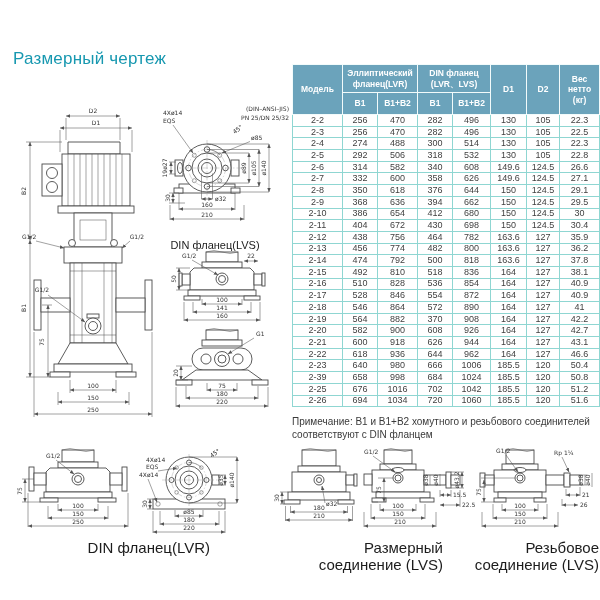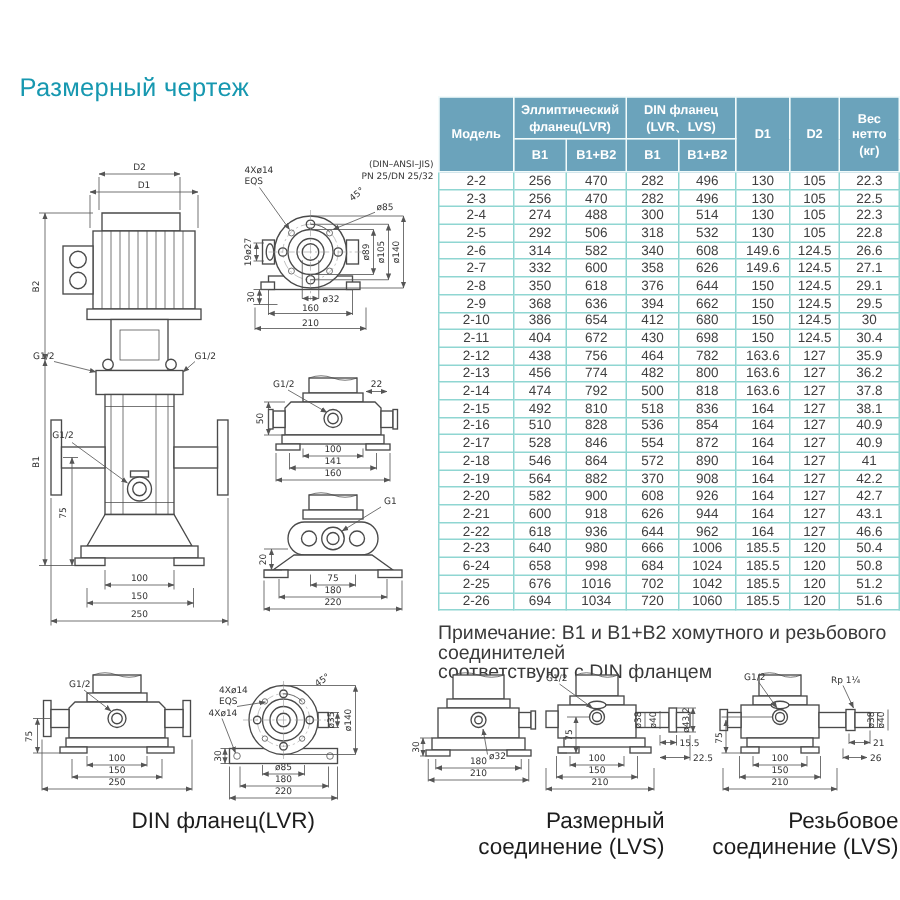--- a/index.html
+++ b/index.html
@@ -13,21 +13,21 @@
   .o{fill:#fff;stroke:#4a4a4a;stroke-width:.9}
   .on{fill:none;stroke:#4a4a4a;stroke-width:.9}
   .t{fill:none;stroke:#4a4a4a;stroke-width:.5}
   .d{fill:none;stroke:#555;stroke-width:.55}
   .cl{fill:none;stroke:#999;stroke-width:.4;stroke-dasharray:6 2 1.5 2}
   .tbl{position:absolute;left:292px;top:64px;width:307px;border-collapse:collapse;table-layout:fixed;border:1px solid #8fd6d2}
   .tbl th{background:#6ba3bb;color:#fff;font-size:8.5px;font-weight:bold;border:1px solid #f2fbfb;padding:0 1px;line-height:1.18;vertical-align:middle}
   .tbl thead tr:first-child th{height:27px}
   .tbl thead tr:last-child th{height:21px}
   .tbl td{font-size:9px;color:#3f3f3f;text-align:center;border:1px solid #8fd6d2;height:10.7px;padding:0;line-height:1;vertical-align:middle}
-  .note{position:absolute;left:292px;top:415px;width:302px;font-size:13px;color:#3a3a3a;line-height:13px}
+  .note{position:absolute;left:292px;top:415px;width:302px;font-size:10px;color:#3a3a3a;line-height:13px}
   .cap{position:absolute;font-size:11px;color:#1c1c1c;text-align:center}
   .cap2{position:absolute;font-size:10.5px;color:#1c1c1c;text-align:center;line-height:14px}
   .capb{position:absolute;font-size:15px;color:#1c1c1c;text-align:right}
 </style>
 </head>
 <body>
 
 <div class="page">
 
   <svg width="0" height="0" style="position:absolute">
@@ -167,20 +167,21 @@
       <line class="d" x1="52" y1="49.5" x2="104" y2="49.5"></line>
         <line class="d" x1="52" y1="86.5" x2="104" y2="86.5"></line>
       <line class="d" x1="104" y1="49.5" x2="104" y2="86.5" marker-start="url(#ar)" marker-end="url(#ar)"></line>
       <text class="s5" transform="rotate(-90 101 68)" x="101" y="68" text-anchor="middle">ø105</text>
       <line class="d" x1="52" y1="44" x2="114" y2="44"></line>
         <line class="d" x1="52" y1="92" x2="114" y2="92"></line>
       <line class="d" x1="114" y1="44" x2="114" y2="92" marker-start="url(#ar)" marker-end="url(#ar)"></line>
       <text class="s5" transform="rotate(-90 111 68)" x="111" y="68" text-anchor="middle">ø140</text>
     </g>
   </svg>
+  <div class="cap" style="left:155px;top:239px;width:120px">DIN фланец(LVS)</div>
 
   <svg class="draw" style="left:162px;top:250px" width="130" height="74" viewBox="0 0 130 74">
     <g>
       <rect class="o" x="44" y="2" width="32" height="10"></rect>
       <path class="t" d="M44,2 q8,-3 16,0 q8,3 16,0"></path>
       <rect class="o" x="40" y="12" width="40" height="6"></rect>
       <path class="o" d="M32,18 H88 L92,22 V40 H28 V22 Z"></path>
       <rect class="o" x="20" y="24" width="8" height="11"></rect>
         <rect class="o" x="17" y="23" width="3" height="13"></rect>
       <rect class="o" x="92" y="24" width="8" height="11"></rect>
@@ -516,21 +517,21 @@
           <td>640</td>
           <td>980</td>
           <td>666</td>
           <td>1006</td>
           <td>185.5</td>
           <td>120</td>
           <td>50.4</td>
         </tr>
 
         <tr>
-          <td>6-24</td>
+          <td>2-39</td>
           <td>658</td>
           <td>998</td>
           <td>684</td>
           <td>1024</td>
           <td>185.5</td>
           <td>120</td>
           <td>50.8</td>
         </tr>
 
         <tr>

